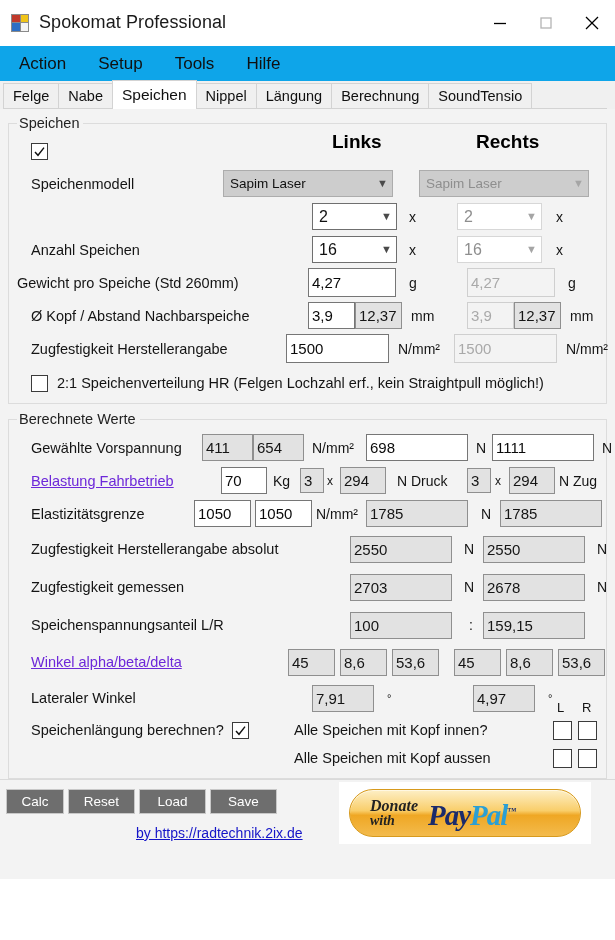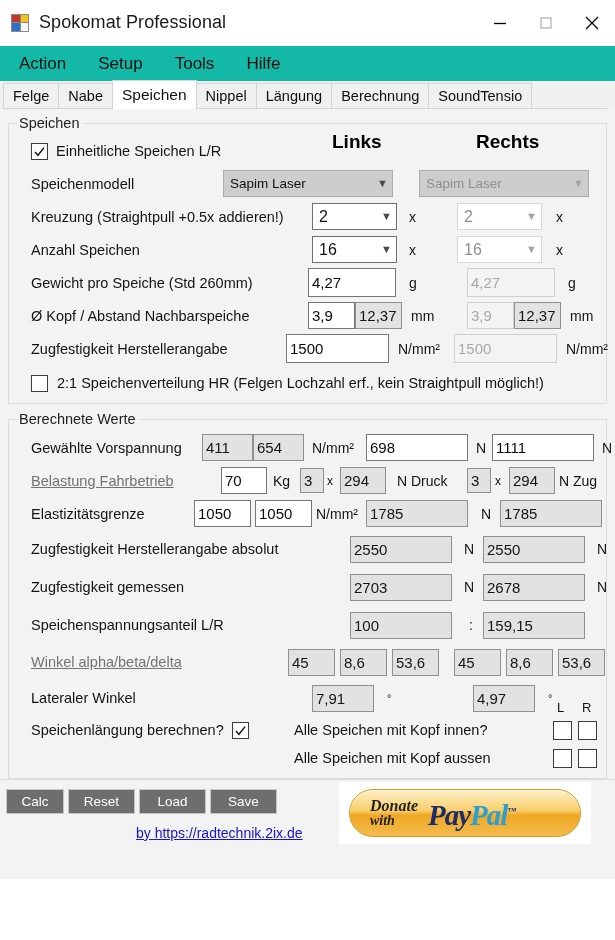--- a/index.html
+++ b/index.html
@@ -51,21 +51,21 @@
   .win-btn {
     width: 46px; height: 46px;
     display: flex; align-items: center; justify-content: center;
     color: #000;
   }
   .win-btn svg { display: block; }
 
   
   .menubar {
     height: 35px;
-    background: #14b8a6;
+    background: #0ea5e9;
     display: flex; align-items: center;
     padding-left: 14px;
     flex: 0 0 auto;
   }
   .menu-item {
     font-size: 17px;
     color: #101010;
     padding: 3px 14px 3px 5px;
     margin-right: 13px;
     white-space: nowrap;
@@ -135,21 +135,21 @@
     color: #141414;
     white-space: nowrap;
   }
   .unit {
     font-size: 14px;
     color: #141414;
     white-space: nowrap;
   }
   .link {
     font-size: 14.5px;
-    color: #737373;
+    color: #6d28d9;
     text-decoration: underline;
     white-space: nowrap;
   }
 
   
   .inp {
     height: 27px;
     border: 1px solid #767676;
     background: #ffffff;
     font-family: "Liberation Sans", sans-serif;
@@ -320,37 +320,35 @@
 
       <div class="hdr" style="left:332px; top:22px;">Links</div>
       <div class="hdr" style="left:476px; top:22px;">Rechts</div>
 
       <div class="row" style="height:32px;">
         <div class="cb" style="margin-left:14px;">
           <svg width="13" height="13" viewBox="0 0 13 13">
               <polyline points="2,7 5,10.3 11,2.6" fill="none" stroke="#111" stroke-width="1.4"></polyline>
             </svg>
         </div>
-        <div class="lbl" style="margin-left:8px;">Einheitliche Speichen L/R</div>
       </div>
 
       <div class="row">
         <div class="lbl" style="margin-left:14px;">Speichenmodell</div>
         <div class="sel" style="position:absolute; left:206px; width:170px;">
           <span>Sapim Laser</span>
           <span class="chev">▼</span>
         </div>
         <div class="sel dis" style="position:absolute; left:402px; width:170px;">
           <span>Sapim Laser</span>
           <span class="chev">▼</span>
         </div>
       </div>
 
       <div class="row">
-        <div class="lbl" style="margin-left:14px;">Kreuzung (Straightpull +0.5x addieren!)</div>
         <div class="sel white" style="position:absolute; left:295px; width:85px;">
           <span>2</span>
           <span class="chev">▼</span>
         </div>
         <div class="unit" style="position:absolute; left:392px;">x</div>
         <div class="sel white dis" style="position:absolute; left:440px; width:85px; border-color:#d7d7d7;">
           <span>2</span>
           <span class="chev">▼</span>
         </div>
         <div class="unit" style="position:absolute; left:539px;">x</div>
@@ -364,21 +362,21 @@
         </div>
         <div class="unit" style="position:absolute; left:392px;">x</div>
         <div class="sel white dis" style="position:absolute; left:440px; width:85px; border-color:#d7d7d7;">
           <span>16</span>
           <span class="chev">▼</span>
         </div>
         <div class="unit" style="position:absolute; left:539px;">x</div>
       </div>
 
       <div class="row">
-        <div class="lbl" style="margin-left:14px;">Gewicht pro Speiche (Std 260mm)</div>
+        <div class="lbl" style="">Gewicht pro Speiche (Std 260mm)</div>
         <div class="inp tall" style="position:absolute; left:291px; width:88px;">4,27</div>
         <div class="unit" style="position:absolute; left:392px;">g</div>
         <div class="inp tall dis" style="position:absolute; left:450px; width:88px;">4,27</div>
         <div class="unit" style="position:absolute; left:551px;">g</div>
       </div>
 
       <div class="row">
         <div class="lbl" style="margin-left:14px;">Ø Kopf / Abstand Nachbarspeiche</div>
         <div class="inp" style="position:absolute; left:291px; width:47px;">3,9</div>
         <div class="inp ro" style="position:absolute; left:338px; width:47px;">12,37</div>

